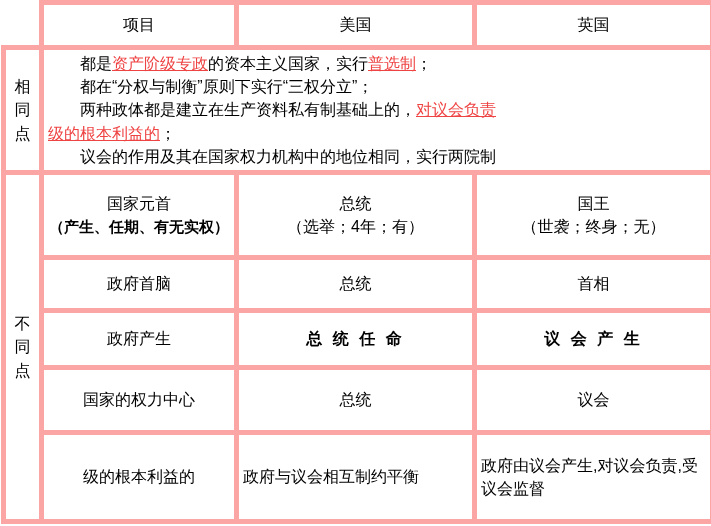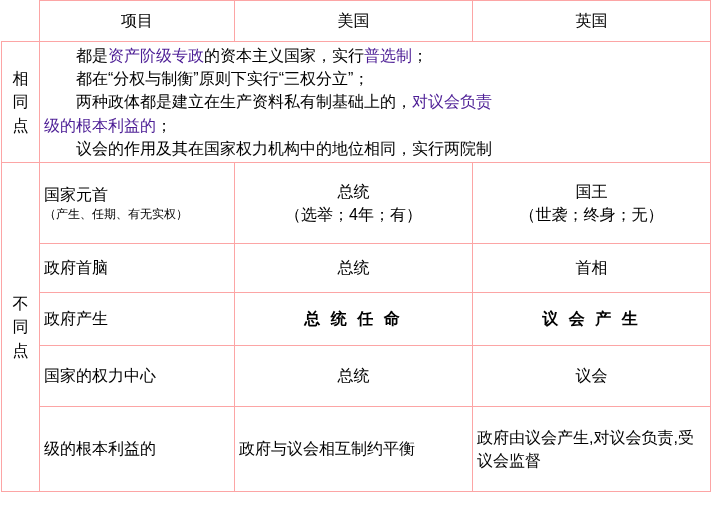--- a/index.html
+++ b/index.html
@@ -21,21 +21,21 @@
     box-sizing: border-box;
   }
   table.cmp {
     border-collapse: collapse;
     table-layout: fixed;
     width: 709px;
     margin: 0 1px;
     font-size: 16px;
   }
   table.cmp td {
-    border: 1px solid #fca5a5;
+    border: 5px solid #fca5a5;
     padding: 2px 4px;
     vertical-align: middle;
     font-size: 16px;
     line-height: 1.45;
   }
   
   col.c-label { width: 38px; }
   col.c-item  { width: 195px; }
   col.c-us    { width: 238px; }
   col.c-uk    { width: 238px; }
@@ -58,32 +58,32 @@
   .same-cell {
     padding: 6px 8px 8px 8px;
     font-size: 16px;
     line-height: 1.72;
   }
   .same-cell p {
     margin: 0;
     text-indent: 2em;
   }
   .same-cell p.noindent { text-indent: 0; }
-  .red { color: #4c1d95; }
+  .red { color: #ef4444; text-decoration: underline; }
 
   .ctr { text-align: center; margin-top: 36px; }
   .lft { text-align: left; }
 
   .rowlabel {
-    text-align: left;
+    text-align: center;
     font-size: 16px;
     line-height: 1.5;
     margin-top: 39px;
   }
-  .rowlabel .sub { font-size: 12px; }
+  .rowlabel .sub { font-size: 15px; font-weight: bold; }
 
   .big-space {
     font-size: 18px;
     font-weight: bold;
     letter-spacing: 3px;
   }
   .tall-1 { height: 76px; }
   .tall-2 { height: 44px; }
   .tall-3 { height: 48px; }
   .tall-4 { height: 56px; }

